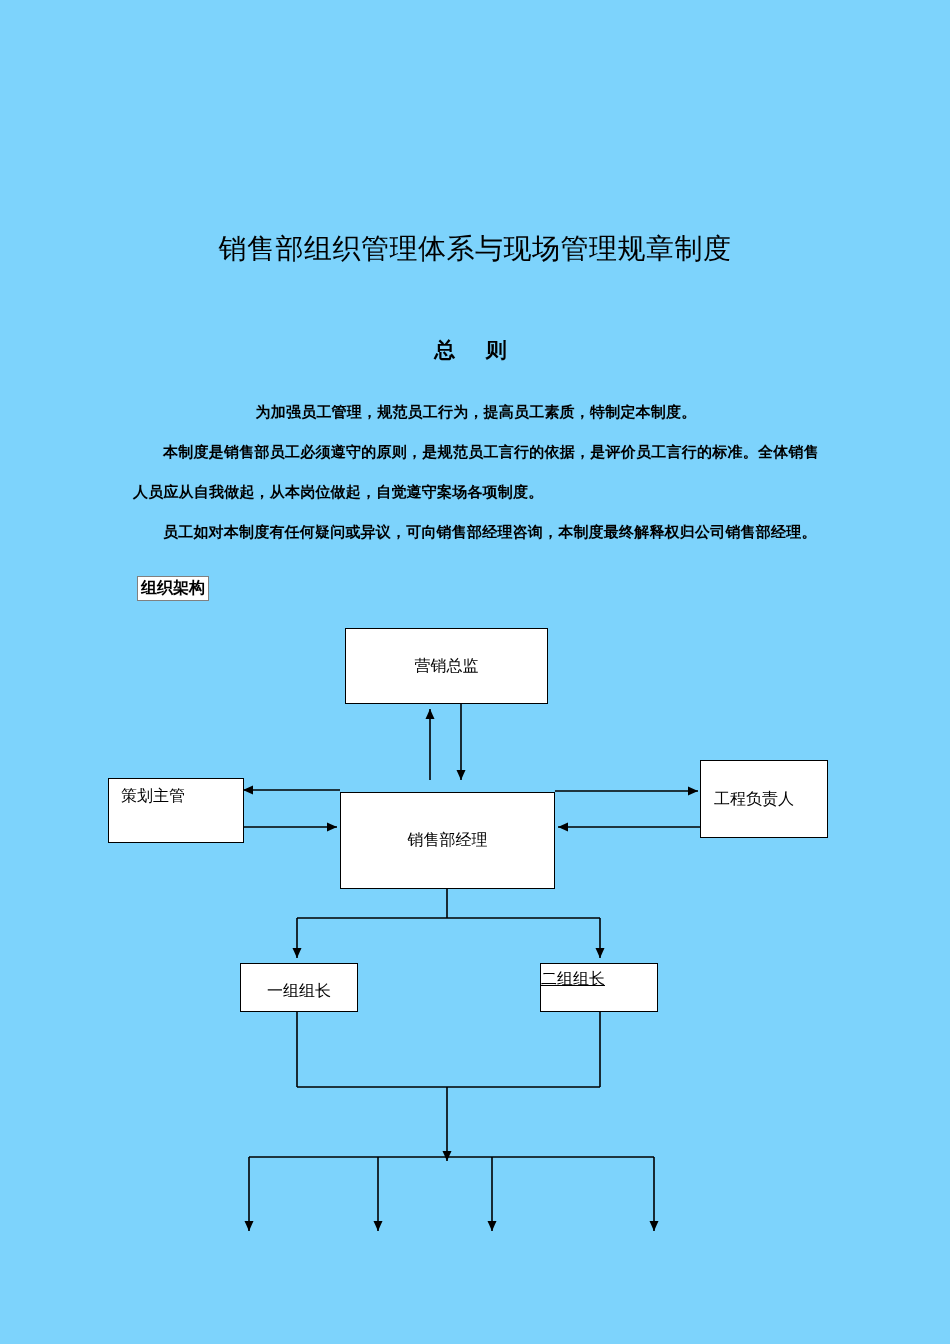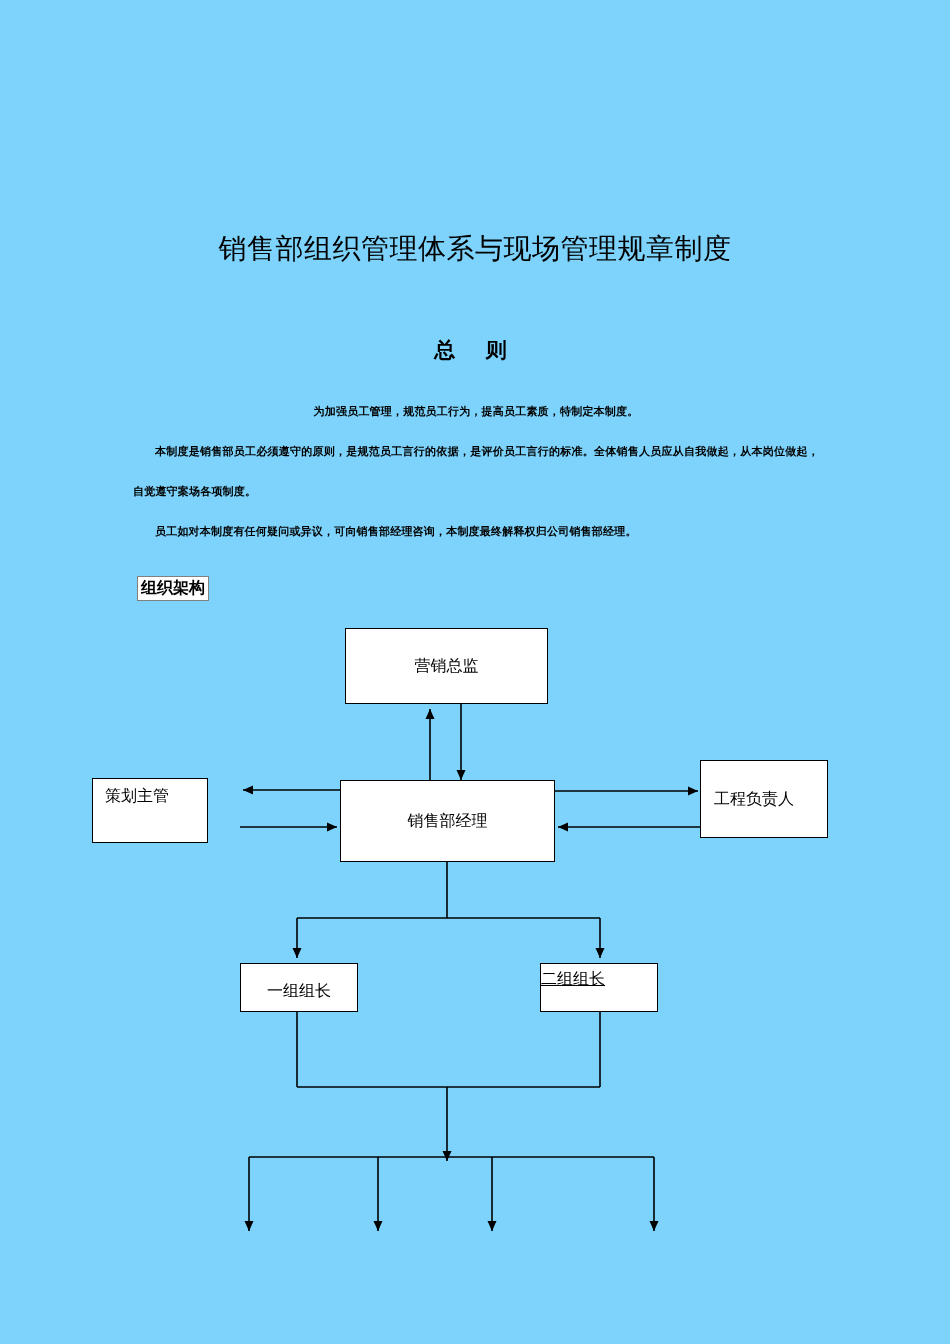--- a/index.html
+++ b/index.html
@@ -45,21 +45,21 @@
   }
 
   
   .body-block {
     position: absolute;
     left: 133px;
     top: 392px;
     width: 686px;
   }
   .para {
-    font-size: 11px;
+    font-size: 15px;
     font-weight: bold;
     line-height: 40px;
     text-align: justify;
     text-justify: inter-ideograph;
     margin: 0;
     letter-spacing: 0.2px;
   }
   .para.center-first {
     text-indent: 0;
     text-align: center;
@@ -176,25 +176,25 @@
       <line x1="249" y1="557" x2="249" y2="631" stroke="#000000" stroke-width="1.6" marker-end="url(#arrowhead)"></line>
       <line x1="378" y1="557" x2="378" y2="631" stroke="#000000" stroke-width="1.6" marker-end="url(#arrowhead)"></line>
       <line x1="492" y1="557" x2="492" y2="631" stroke="#000000" stroke-width="1.6" marker-end="url(#arrowhead)"></line>
       <line x1="654" y1="557" x2="654" y2="631" stroke="#000000" stroke-width="1.6" marker-end="url(#arrowhead)"></line>
     </svg>
 
     <div class="node-box node-center" style="left:345px; top:28px; width:203px; height:76px;">
       <span class="node-label">营销总监</span>
     </div>
 
-    <div class="node-box node-topleft" style="left:92px; top:178px; width:116px; height:65px;">
+    <div class="node-box node-topleft" style="left:108px; top:178px; width:136px; height:65px;">
       <span class="node-label">策划主管</span>
     </div>
 
-    <div class="node-box node-center" style="left:340px; top:180px; width:215px; height:82px;">
+    <div class="node-box node-center" style="left:340px; top:192px; width:215px; height:97px;">
       <span class="node-label">销售部经理</span>
     </div>
 
     <div class="node-box node-midleft" style="left:700px; top:160px; width:128px; height:78px;">
       <span class="node-label">工程负责人</span>
     </div>
 
     <div class="node-box" style="left:240px; top:363px; width:118px; height:49px; display:flex; align-items:flex-start; justify-content:center; padding-top:17px;">
       <span class="node-label">一组组长</span>
     </div>

